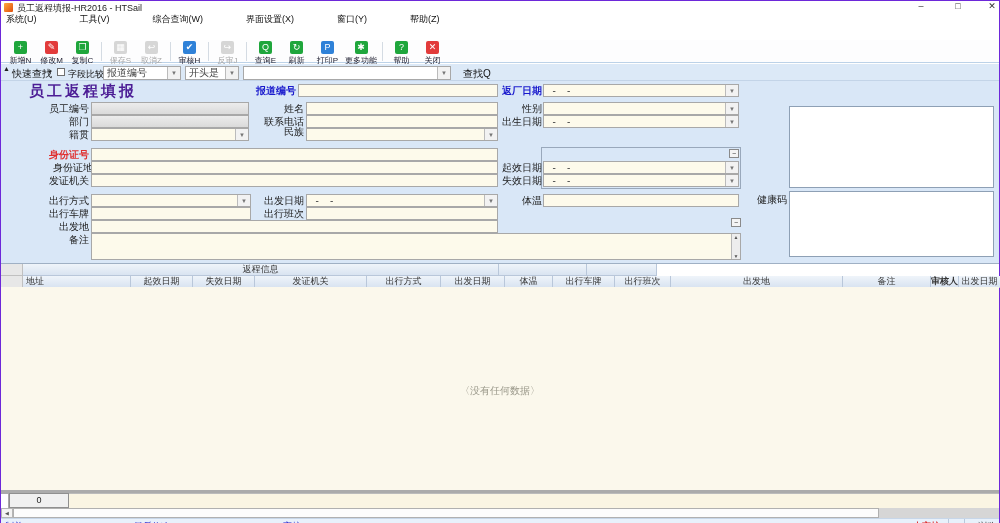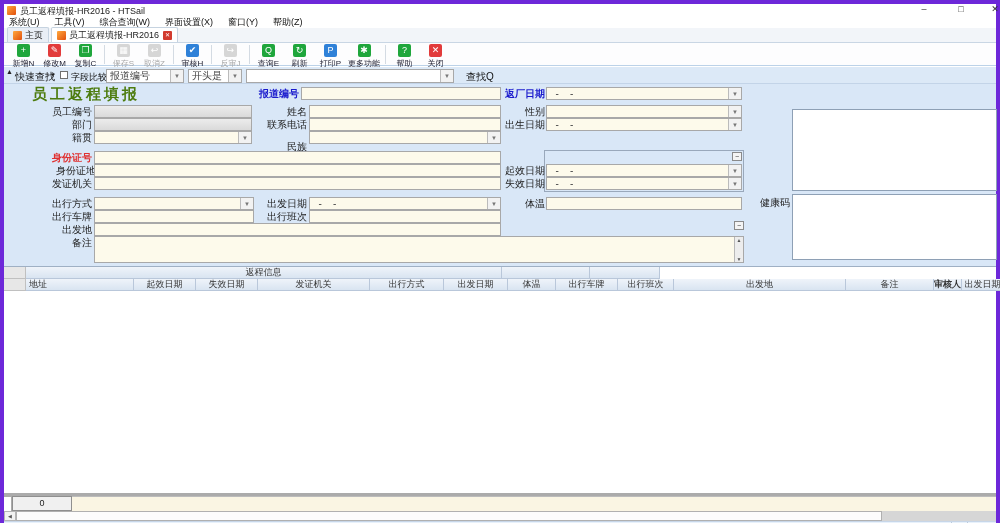--- a/index.html
+++ b/index.html
@@ -1,28 +1,28 @@
 <!DOCTYPE html>
 <html><head>
 <meta charset="utf-8">
 <style>
   html,body{margin:0;padding:0;}
   body{width:1000px;height:523px;overflow:hidden;position:relative;background:#fff;
        font-family:"Liberation Sans","DejaVu Sans",sans-serif;}
-  #app{position:absolute;inset:0;width:1000px;height:523px;border:4px solid #6d28d9;box-sizing:border-box;background:#fff;}
+  #app{position:absolute;inset:0;width:1000px;height:523px;border:1px solid #6d28d9;box-sizing:border-box;background:#fff;}
 
   
   .titlebar{position:absolute;left:0;top:0;width:100%;height:13px;background:#fff;}
   .app-icon{position:absolute;left:3px;top:2px;width:9px;height:9px;border-radius:1px;
             background:linear-gradient(135deg,#ffa93e,#e2500d);}
   .title-text{position:absolute;left:16px;top:1px;font-size:9px;color:#222;}
   .wctl{position:absolute;top:0;font-size:9px;color:#333;width:14px;text-align:center;}
 
   
-  .menubar{position:absolute;left:0;top:13px;width:100%;height:11px;background:#fff;display:flex;align-items:center;padding-left:5px;box-sizing:border-box;}
+  .menubar{position:absolute;left:0;top:13px;width:100%;height:11px;background:#fff;display:flex;align-items:center;padding-left:5px;box-sizing:border-box;gap:28px;}
   .menu-item{font-size:9px;color:#111;margin-right:15px;}
 
   
   .tabbar{position:absolute;left:0;top:24px;width:100%;height:15px;background:#f2f5f9;border-bottom:1px solid #c9d6e4;box-sizing:border-box;display:flex;align-items:flex-end;padding-left:3px;}
   .tab{display:inline-flex;align-items:center;height:14px;padding:0 5px;font-size:9px;color:#222;
        background:#e9eef5;border:1px solid #c6d3e0;border-bottom:none;border-radius:2px 2px 0 0;margin-right:2px;}
   .tab.active{background:#fff;}
   .tab-ic{width:9px;height:9px;border-radius:1px;background:linear-gradient(135deg,#ffa93e,#e2500d);margin-right:3px;flex:none;}
   .tab-close{width:9px;height:9px;background:#d23b2f;color:#fff;font-size:6px;line-height:9px;text-align:center;margin-left:4px;border-radius:1px;flex:none;}
 
@@ -37,21 +37,21 @@
   .quickfind{position:absolute;left:0;top:63px;width:100%;height:17px;background:#dce9f7;border-bottom:1px solid #c3d4e8;box-sizing:border-box;}
   .qf-collapse{position:absolute;left:2px;top:1px;font-size:7px;color:#222;}
   .qf-label{position:absolute;left:11px;top:3px;font-size:10px;color:#111;}
   .qf-dd{position:absolute;left:46px;top:5px;font-size:6px;color:#222;}
   .qf-check{position:absolute;left:56px;top:4px;width:8px;height:8px;background:#fff;border:1px solid #707070;box-sizing:border-box;}
   .qf-chklabel{position:absolute;left:67px;top:4px;font-size:9px;color:#111;}
   .qf-search{position:absolute;left:462px;top:3px;font-size:10px;color:#111;}
 
   
   .form{position:absolute;left:0;top:80px;width:100%;height:182px;background:#d9e7f7;}
-  .form-title{position:absolute;left:28px;top:1px;font-size:15px;font-weight:bold;color:#4d7c0f;letter-spacing:3px;}
+  .form-title{position:absolute;left:28px;top:1px;font-size:15px;font-weight:bold;color:#4c1d95;letter-spacing:3px;}
   .lbl{position:absolute;width:60px;font-size:10px;color:#222;text-align:right;line-height:12px;white-space:nowrap;}
   .lbl.blue{color:#1a1acd;font-weight:bold;}
   .lbl.red{color:#e03030;font-weight:bold;}
   .fld{position:absolute;height:13px;background:#fdfaeb;border:1px solid #a8a8a8;box-sizing:border-box;font-size:10px;color:#444;overflow:hidden;}
   .fld .val{position:absolute;left:3px;top:0;line-height:11px;white-space:pre;}
   .fld.disabled{background:linear-gradient(#ececec,#dadada);}
   .fld.white{background:#fff;}
   .arr{position:absolute;right:0;top:0;bottom:0;width:12px;background:#f2f2f2;border-left:1px solid #bbb;color:#777;font-size:6px;display:flex;align-items:center;justify-content:center;}
   .pbox{position:absolute;background:#fff;border:1px solid #8ea0b5;box-sizing:border-box;}
   .groupbox{position:absolute;border:1px solid #99a8bb;box-sizing:border-box;}
@@ -102,31 +102,20 @@
 
   <div class="menubar">
       <span class="menu-item">系统(U)</span>
       <span class="menu-item">工具(V)</span>
       <span class="menu-item">综合查询(W)</span>
       <span class="menu-item">界面设置(X)</span>
       <span class="menu-item">窗口(Y)</span>
       <span class="menu-item">帮助(Z)</span>
     </div>
 
-  <div class="tabbar">
-      <div class="tab">
-        <span class="tab-ic"></span>
-        <span>主页</span>
-      </div>
-      <div class="tab active">
-        <span class="tab-ic"></span>
-        <span>员工返程填报-HR2016</span>
-        <span class="tab-close">✕</span>
-      </div>
-    </div>
 
   <div class="toolbar">
       <div class="tbtn">
         <div class="ic" style="background: rgb(31, 166, 60);">+</div>
         <div>新增N</div>
       </div>
       <div class="tbtn">
         <div class="ic" style="background: rgb(226, 59, 59);">✎</div>
         <div>修改M</div>
       </div>
@@ -230,21 +219,21 @@
     <span class="lbl" style="left:481px;top:35px">出生日期</span>
     <div class="fld combo" style="left:542px;top:34px;width:196px">
       <span class="val">  -    -</span>
       <span class="arr">▼</span>
     </div>
 
     <span class="lbl" style="left:28px;top:48px">籍贯</span>
     <div class="fld combo" style="left:90px;top:47px;width:158px">
       <span class="arr">▼</span>
     </div>
-    <span class="lbl" style="left:243px;top:57px">民族</span>
+    <span class="lbl" style="left:243px;top:45px">民族</span>
     <div class="fld combo" style="left:305px;top:47px;width:192px">
       <span class="arr">▼</span>
     </div>
 
     <span class="lbl" style="left:758px;top:27px">照片</span>
     <div class="pbox" style="left:788px;top:25px;width:205px;height:82px"></div>
 
     <span class="lbl red" style="left:28px;top:68px">身份证号</span>
     <div class="fld" style="left:90px;top:67px;width:407px"></div>
     <span class="lbl" style="left:32px;top:81px;width:70px">身份证地址</span>
@@ -317,20 +306,23 @@
         <div class="ghc" style="width: 48px;">体温</div>
         <div class="ghc" style="width: 62px;">出行车牌</div>
         <div class="ghc" style="width: 56px;">出行班次</div>
         <div class="ghc" style="width: 172px;">出发地</div>
         <div class="ghc" style="width: 88px;">备注</div>
         <div class="ghc" style="width: 28px; font-weight: bold;">审核人</div>
         <div class="ghc" style="width: 42px;">出发日期</div>
       </div>
   </div>
 
+  <div class="gridbody">
+    <div class="empty">〈没有任何数据〉</div>
+  </div>
 
   <div class="splitter"></div>
 
   <div class="countrow">
     <div class="ind"></div>
     <div class="cnt">0</div>
     <div class="crest"></div>
   </div>
 
   <div class="hscroll">

